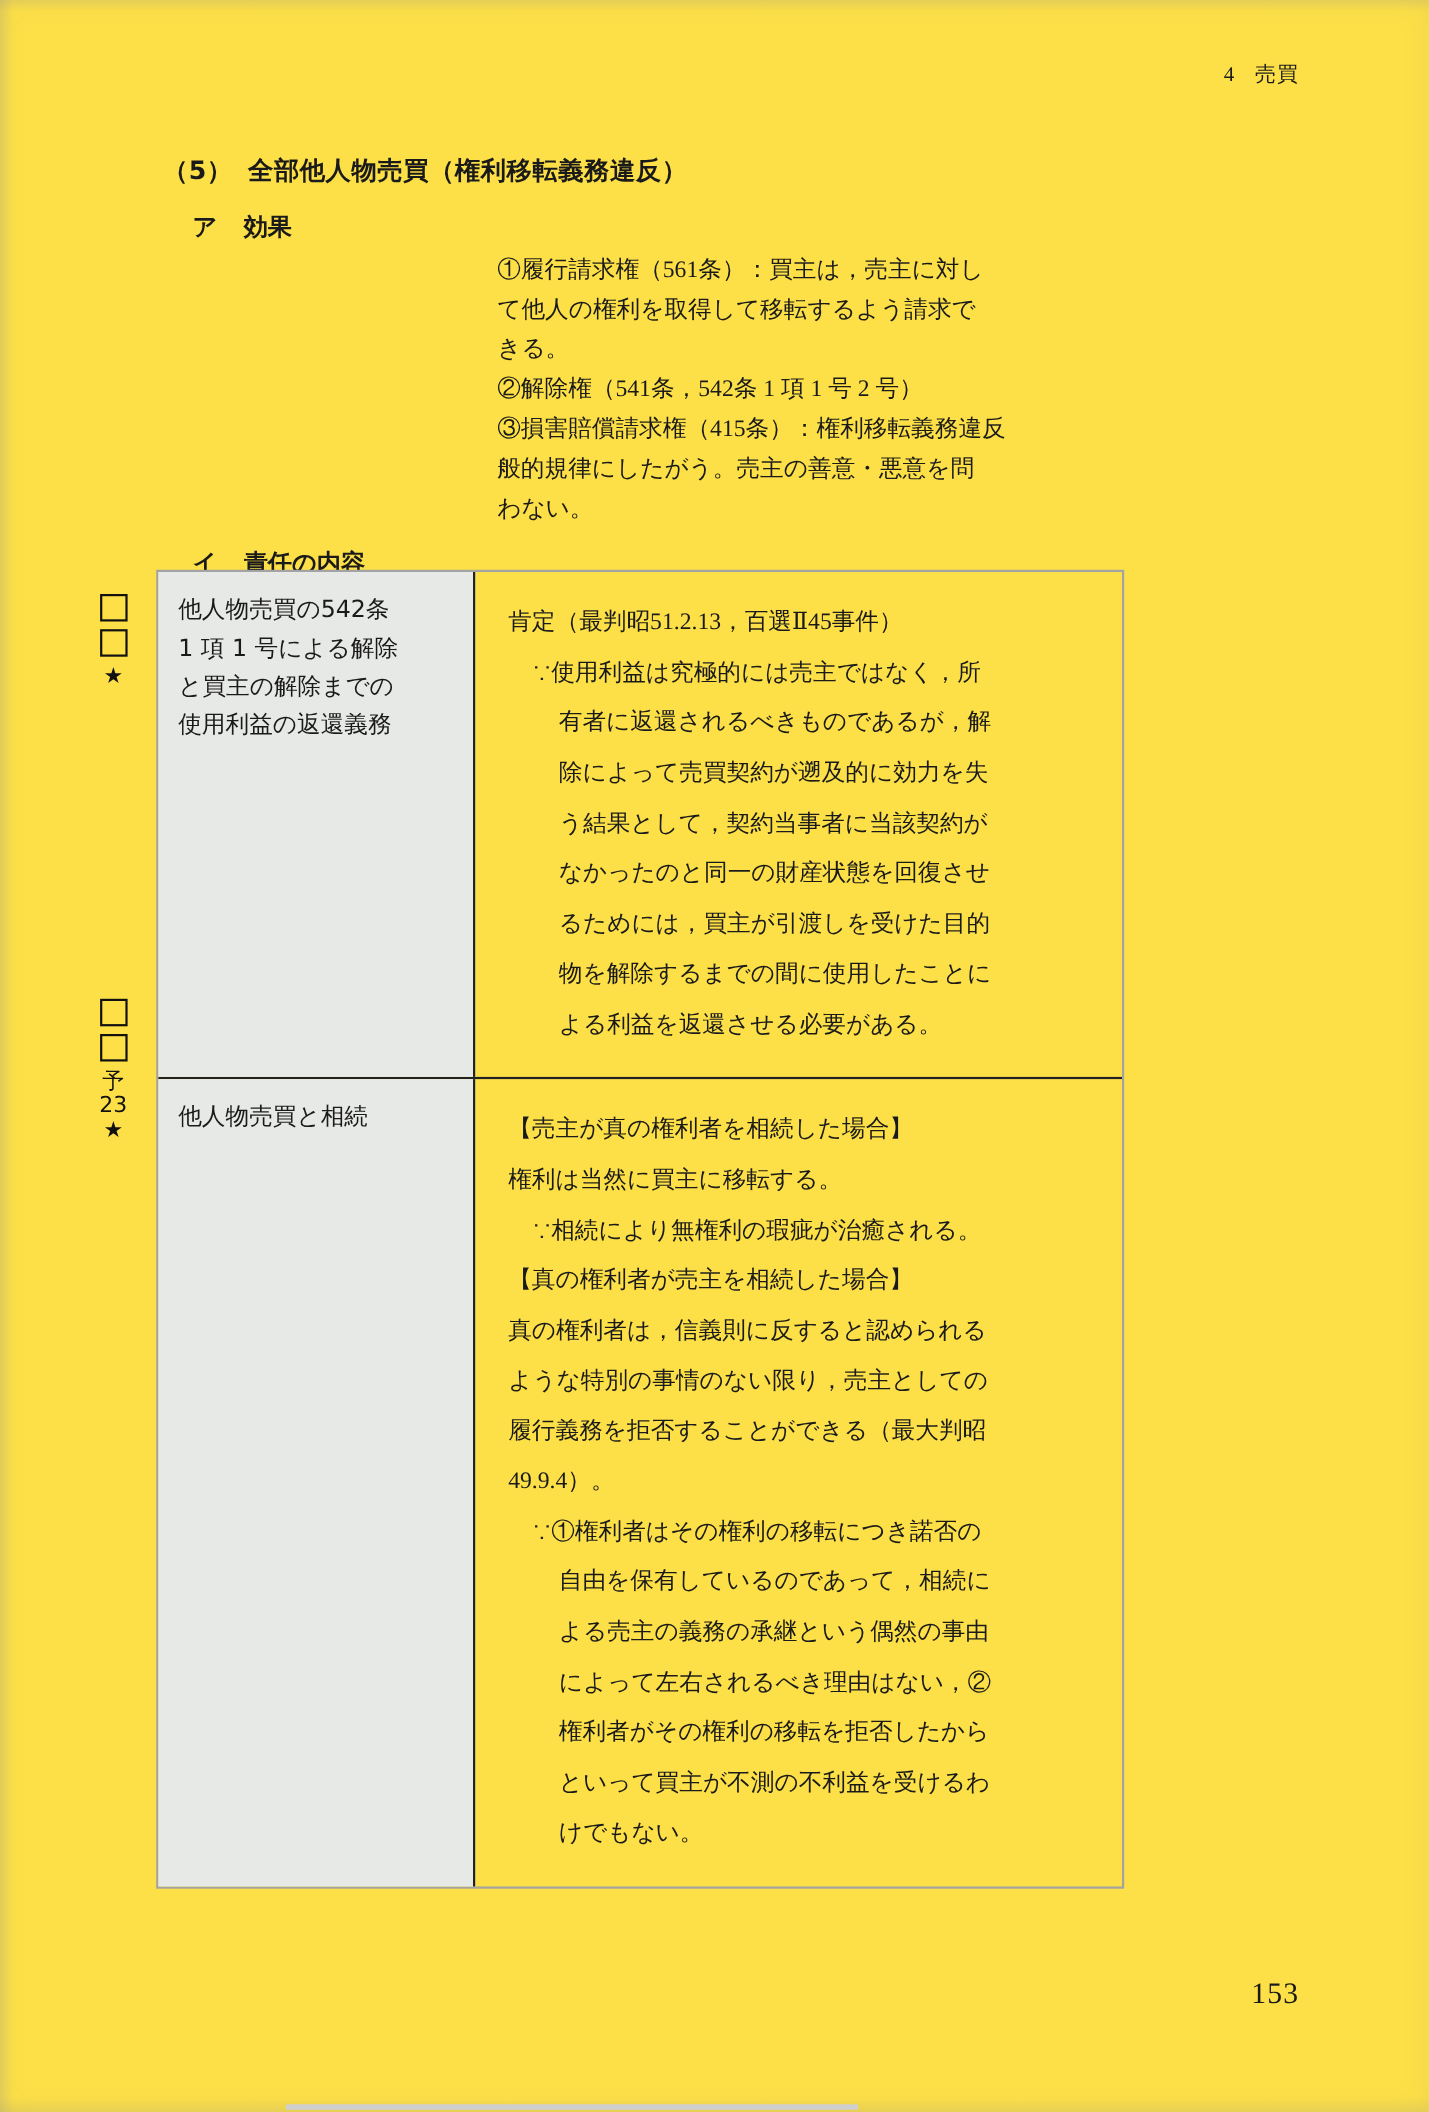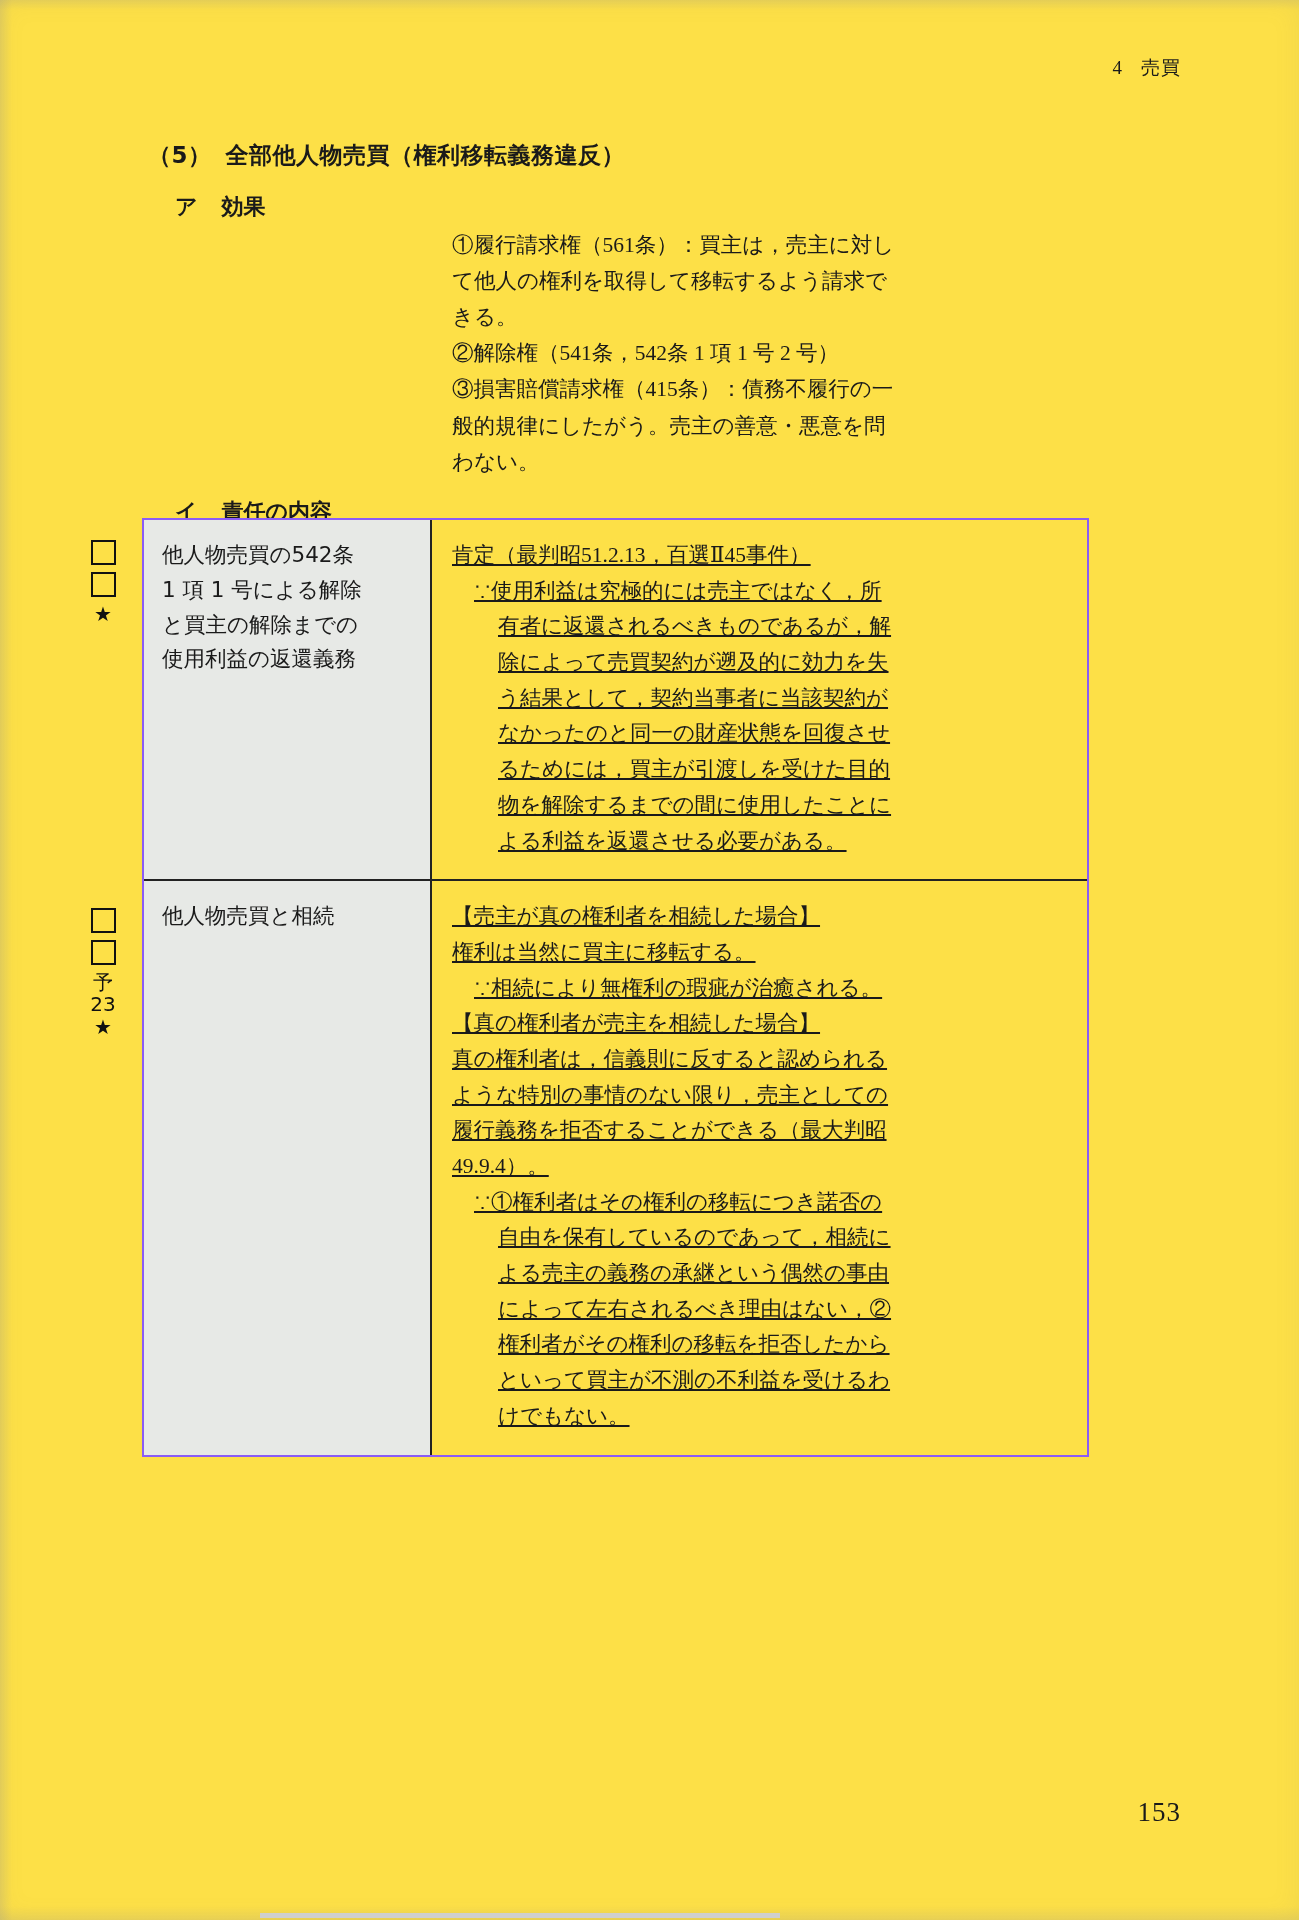--- a/index.html
+++ b/index.html
@@ -114,22 +114,22 @@
     text-align: justify;
     margin-top: 39px;
   }
   .effect-block p { margin: 0; }
 
   
   .table {
     position: absolute;
     left: 142px;
     top: 518px;
-    width: 947px;
-    border: 2px solid #8b5cf6;
+    width: 880px;
+    border: 2px solid #a3a3a3;
     box-sizing: border-box;
   }
   .row {
     display: flex;
     border-bottom: 2px solid #222;
   }
   .row:last-child { border-bottom: none; }
   .cell-head {
     width: 288px;
     box-sizing: border-box;
@@ -141,21 +141,21 @@
     font-family: "DejaVu Sans", "Liberation Sans", sans-serif;
   }
   .cell-body {
     flex: 1;
     box-sizing: border-box;
     padding: 18px 22px 20px 20px;
     font-size: 21.5px;
     line-height: 1.66;
     text-align: justify;
   }
-  .cell-body p { margin: 0; text-decoration: underline; }
+  .cell-body p { margin: 10px; }
   .ind1 { padding-left: 22px; text-indent: 0; }
   .ind2 { padding-left: 46px; text-indent: 0; }
 
   
   .gutter {
     position: absolute;
     width: 58px;
     text-align: center;
     font-size: 21px;
     line-height: 1.18;
@@ -219,21 +219,21 @@
 
   <div class="sub-a">
     <span class="mk">ア</span><span>効果</span>
   </div>
 
   <div class="effect-block">
     <p>①履行請求権（561条）：買主は，売主に対し</p>
     <p>て他人の権利を取得して移転するよう請求で</p>
     <p>きる。</p>
     <p>②解除権（541条，542条 1 項 1 号 2 号）</p>
-    <p>③損害賠償請求権（415条）：債務不履行の一</p>
+    <p>③損害賠償請求権（415条）：権利移転義務違反</p>
     <p>般的規律にしたがう。売主の善意・悪意を問</p>
     <p>わない。</p>
   </div>
 
   <div class="sub-i">
     <span class="mk">イ</span><span>責任の内容</span>
   </div>
 
   <div class="gutter" id="gutter-1">
     <span class="box"></span>

